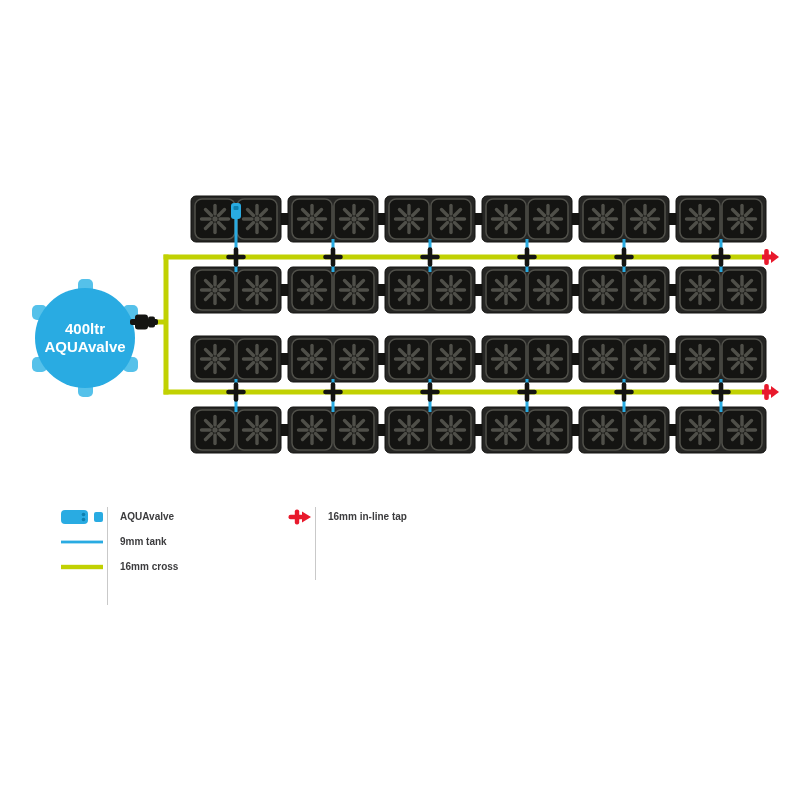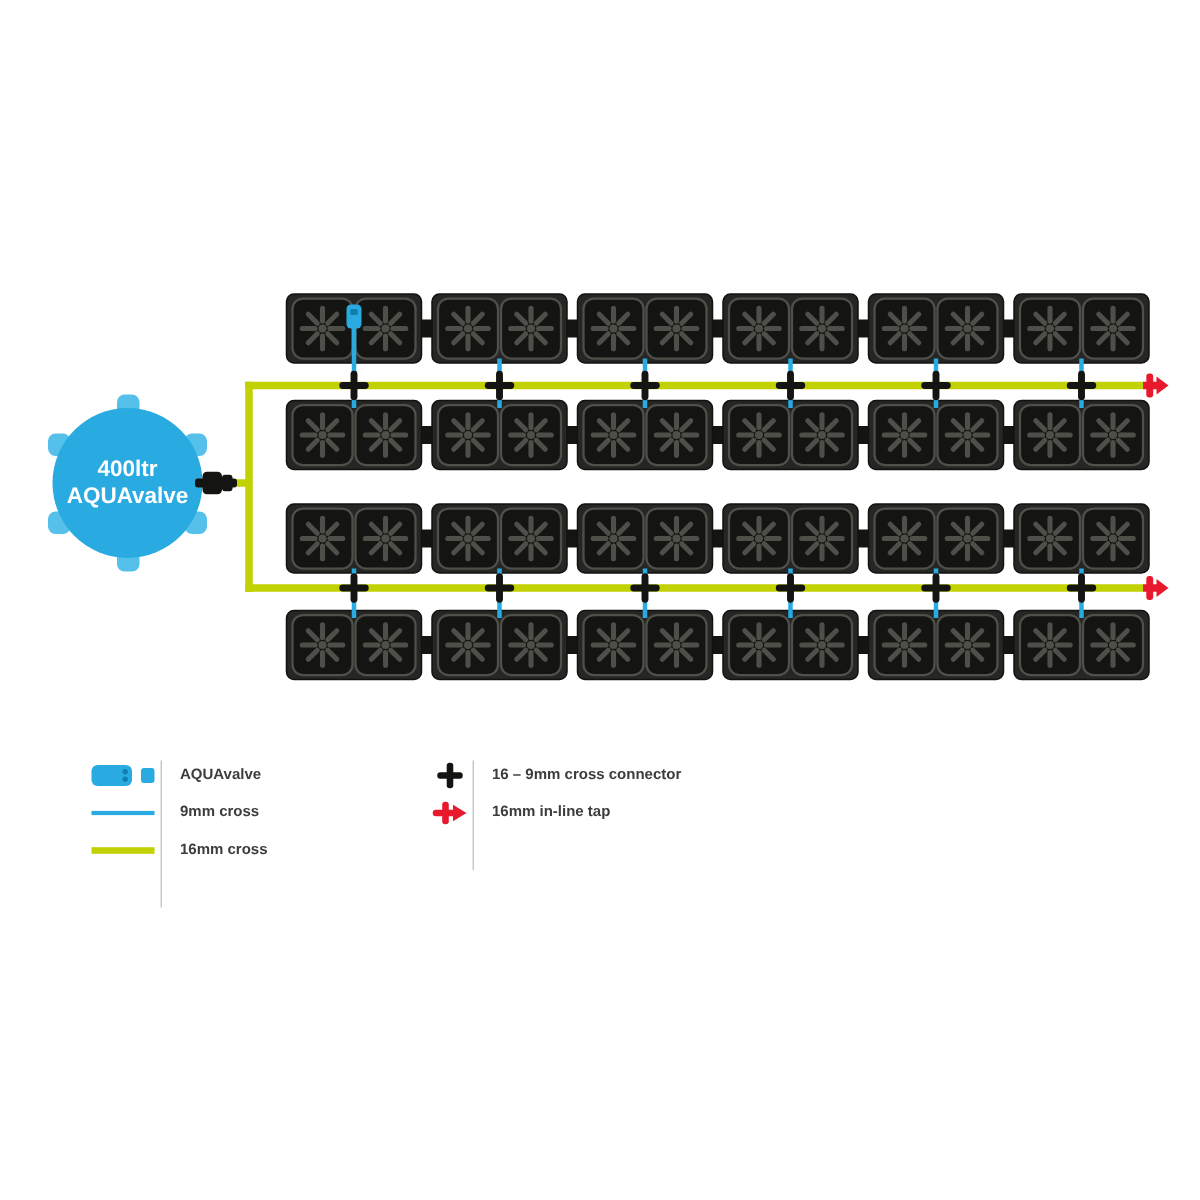--- a/index.html
+++ b/index.html
@@ -1,19 +1,19 @@
 <!DOCTYPE html>
 <html><head>
 <meta charset="utf-8">
 <style>
   html,body{margin:0;padding:0;background:#fff;}
   .canvas{position:relative;width:800px;height:800px;background:#ffffff;overflow:hidden;
           font-family:"Liberation Sans",sans-serif;}
   
-  .tank{position:absolute;left:35px;top:272px;width:100px;height:100px;}
+  .tank{position:absolute;left:35px;top:288px;width:100px;height:100px;}
   .tank .tab{position:absolute;width:15px;height:15px;border-radius:5px;background:#55c1ea;}
   .tank-circle{position:absolute;inset:0;border-radius:50%;background:#29abe2;
                display:flex;flex-direction:column;align-items:center;justify-content:center;
                color:#fff;font-weight:bold;font-size:15px;line-height:1.18;text-align:center;}
   
   svg.diagram{position:absolute;left:0;top:0;}
   
   .legend{position:absolute;left:57px;top:504px;width:500px;height:110px;}
   .lcol{position:absolute;top:0;}
   .lcol-left{left:0;width:225px;}
@@ -222,42 +222,33 @@
             </svg>
           </span>
           <span class="llabel">AQUAvalve</span>
         </div>
         <div class="lrow">
           <span class="licon">
             <svg width="46" height="20" viewBox="0 0 46 20">
               <rect x="2" y="8.6" width="42" height="2.8" fill="#29abe2"></rect>
             </svg>
           </span>
-          <span class="llabel">9mm cross</span>
+          <span class="llabel">9mm tank</span>
         </div>
         <div class="lrow">
           <span class="licon">
             <svg width="46" height="20" viewBox="0 0 46 20">
               <rect x="2" y="7.8" width="42" height="4.4" fill="#c1d102"></rect>
             </svg>
           </span>
           <span class="llabel">16mm cross</span>
         </div>
       </div>
     <div class="ldiv ldiv-left"></div>
     <div class="lcol lcol-right" id="legend-right">
-        <div class="lrow">
-          <span class="licon">
-            <svg width="22" height="22" viewBox="0 0 22 22">
-              <rect x="8.8" y="2.5" width="4.4" height="17" rx="2" fill="#141412"></rect>
-              <rect x="2.5" y="8.8" width="17" height="4.4" rx="2" fill="#141412"></rect>
-            </svg>
-          </span>
-          <span class="llabel">16 – 9mm cross connector</span>
-        </div>
         <div class="lrow">
           <span class="licon">
             <svg width="26" height="22" viewBox="0 0 26 22">
               <rect x="1.5" y="8.8" width="15" height="4.4" rx="2" fill="#e8192c"></rect>
               <rect x="7.8" y="3.5" width="4.4" height="15" rx="2" fill="#e8192c"></rect>
               <path d="M15 5.5 L24 11 L15 16.5 Z" fill="#e8192c"></path>
             </svg>
           </span>
           <span class="llabel">16mm in-line tap</span>
         </div>

